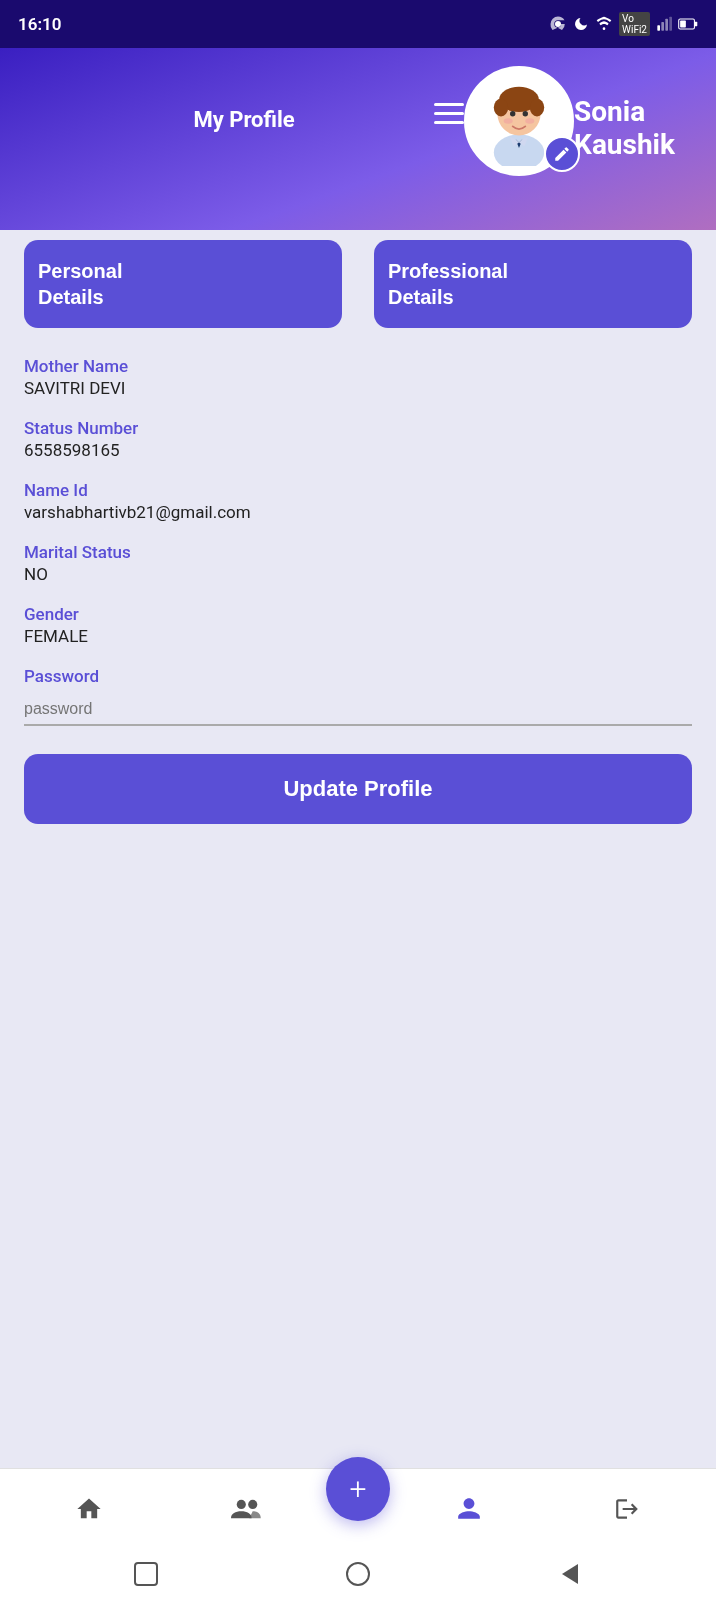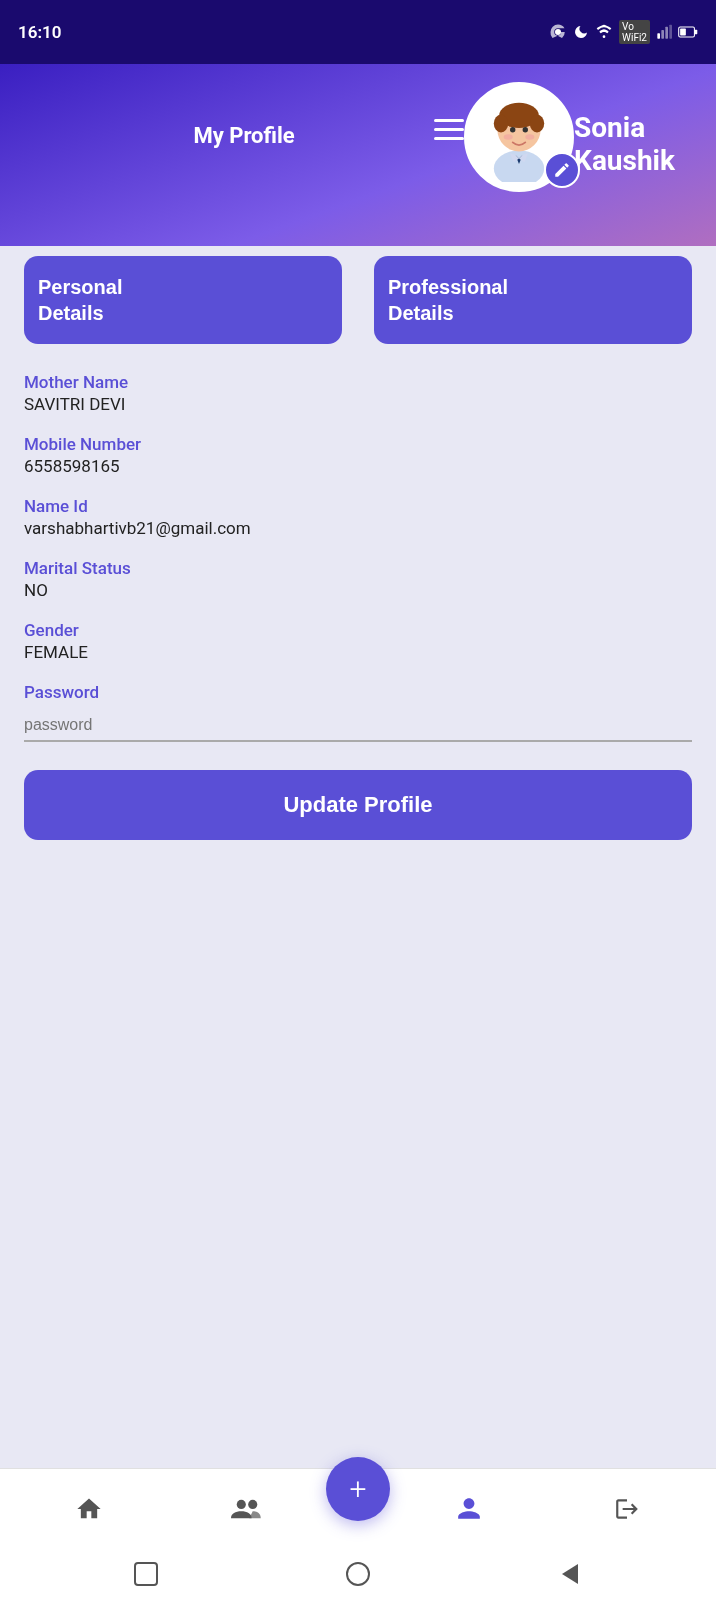--- a/index.html
+++ b/index.html
@@ -14,21 +14,21 @@
     }
 
     
     .status-bar {
       background: #1a0a6e;
       color: white;
       display: flex;
       align-items: center;
       justify-content: space-between;
       padding: 0 18px;
-      height: 64px;
+      height: 48px;
       font-size: 16px;
       font-weight: 500;
     }
     .status-time { font-size: 17px; font-weight: 600; }
     .status-icons { display: flex; align-items: center; gap: 6px; }
 
     
     .header {
       background: linear-gradient(160deg, #3a1fc1 0%, #7c5ce8 60%, #b06ec0 100%);
       padding: 18px 24px 0 24px;
@@ -351,21 +351,21 @@
   </div>
 
   
   <div class="field-group">
     <div class="field-label">Mother Name</div>
     <div class="field-value">SAVITRI DEVI</div>
   </div>
 
   
   <div class="field-group">
-    <div class="field-label">Mobile Number</div>
+    <div class="field-label">Status Number</div>
     <div class="field-value">6558598165</div>
   </div>
 
   
   <div class="field-group">
     <div class="field-label">Name Id</div>
     <div class="field-value">varshabhartivb21@gmail.com</div>
   </div>
 
   

